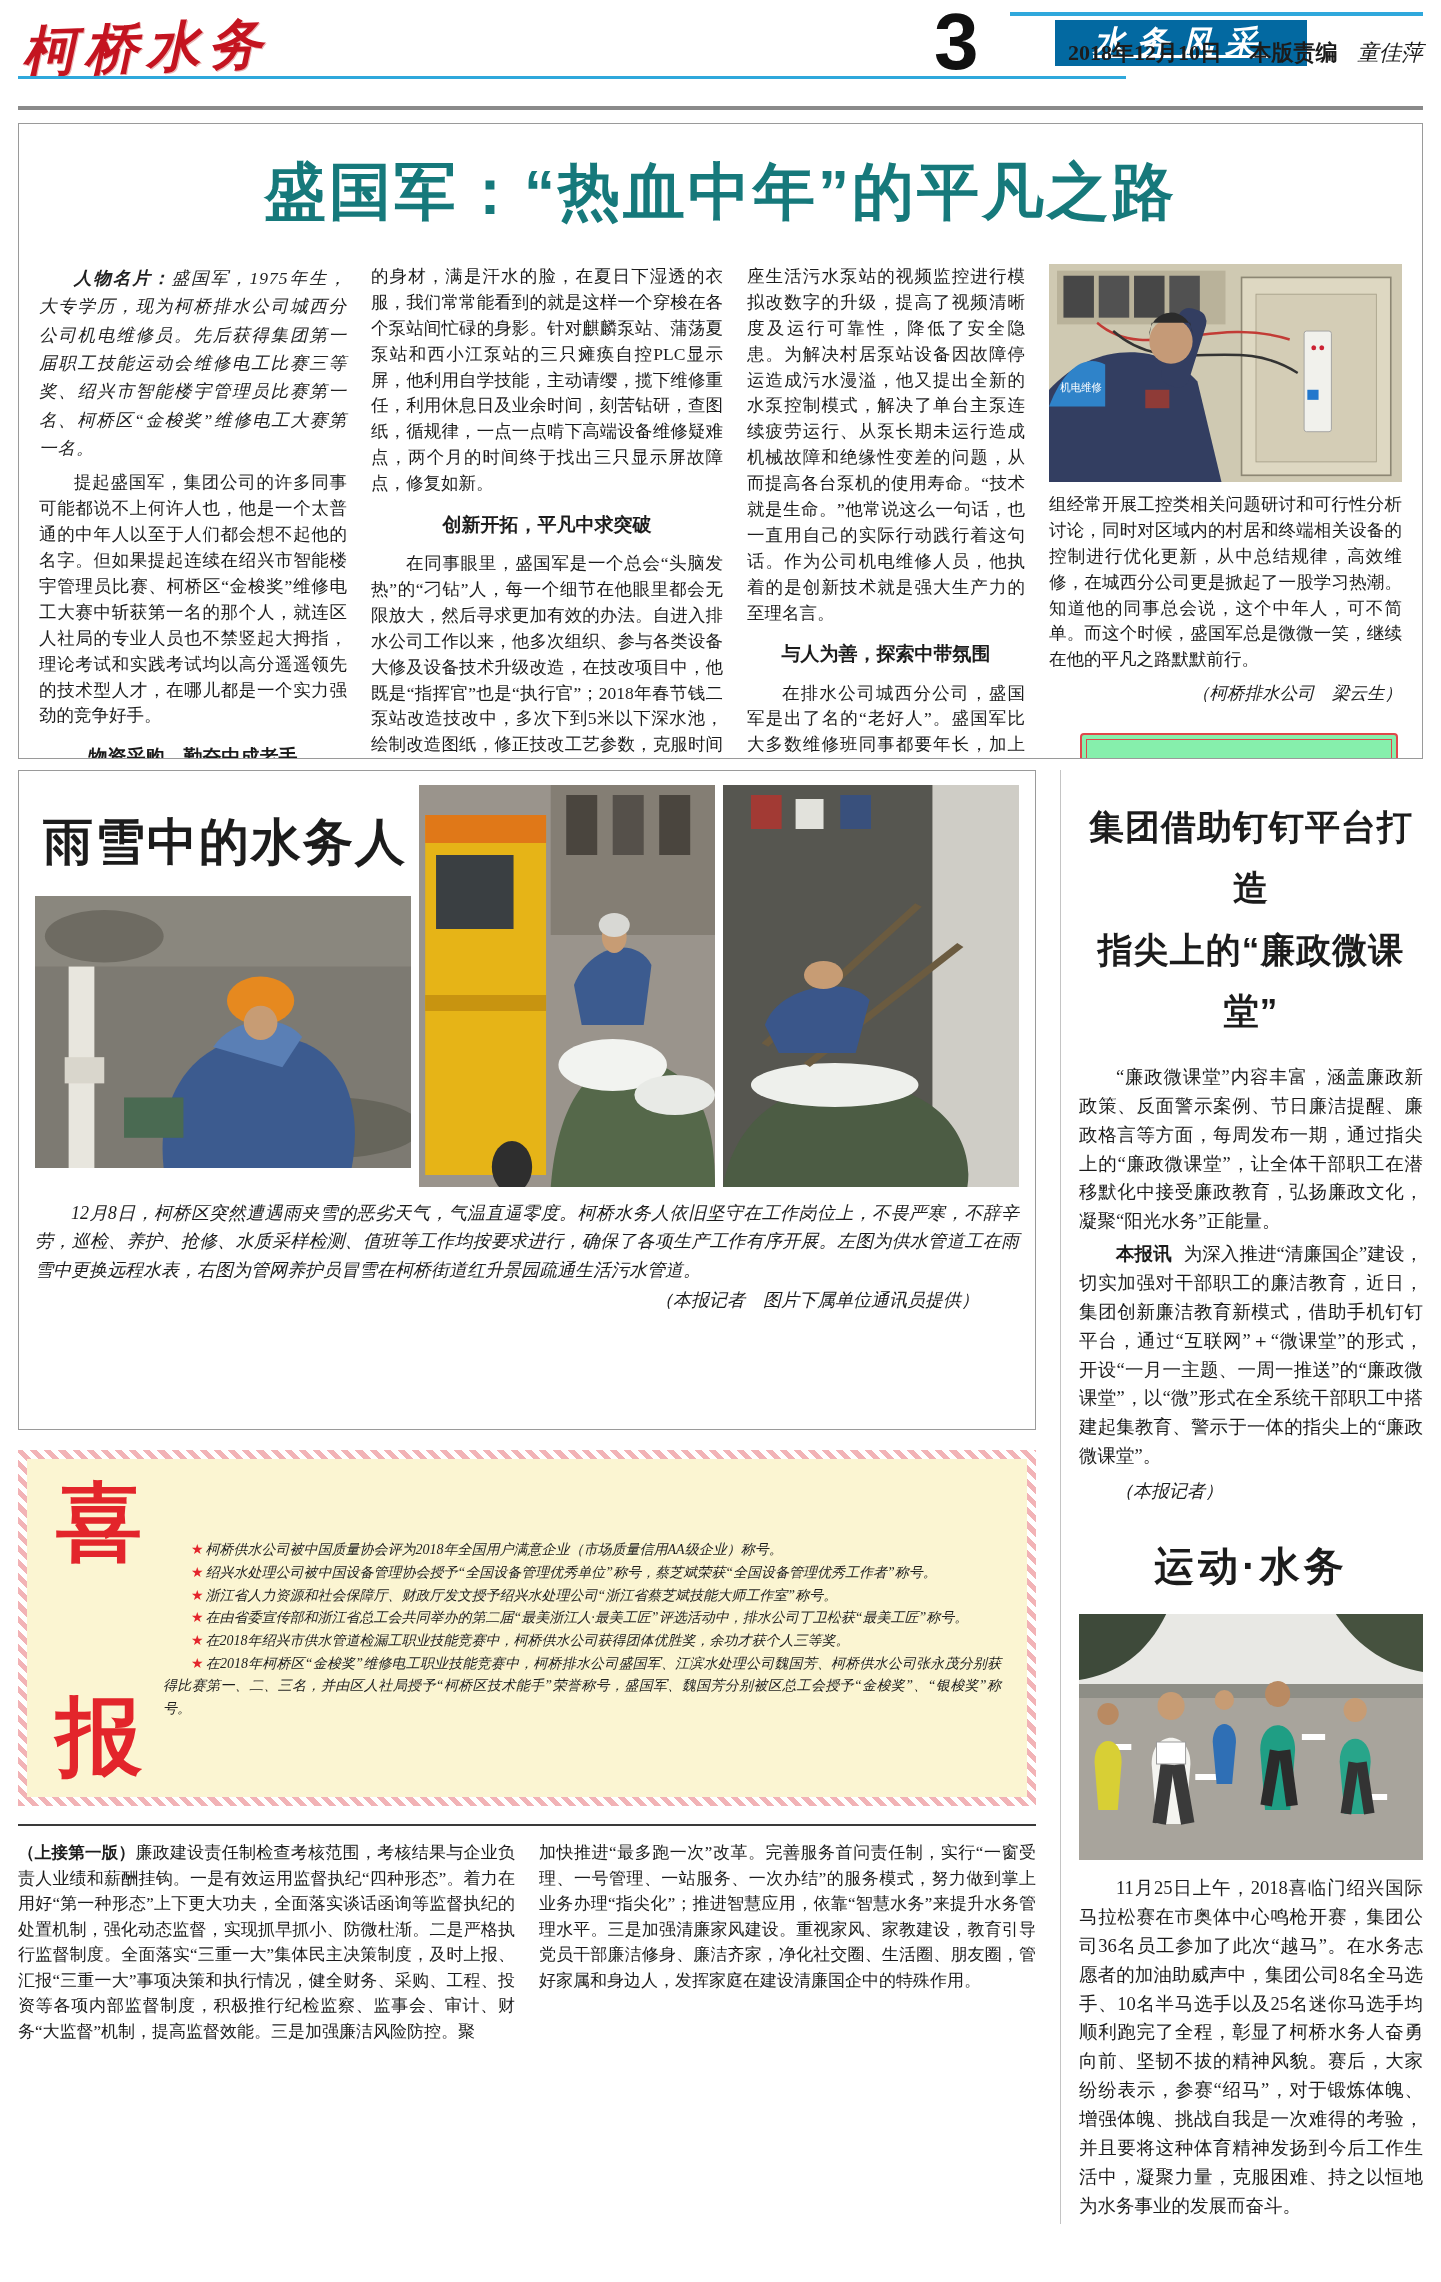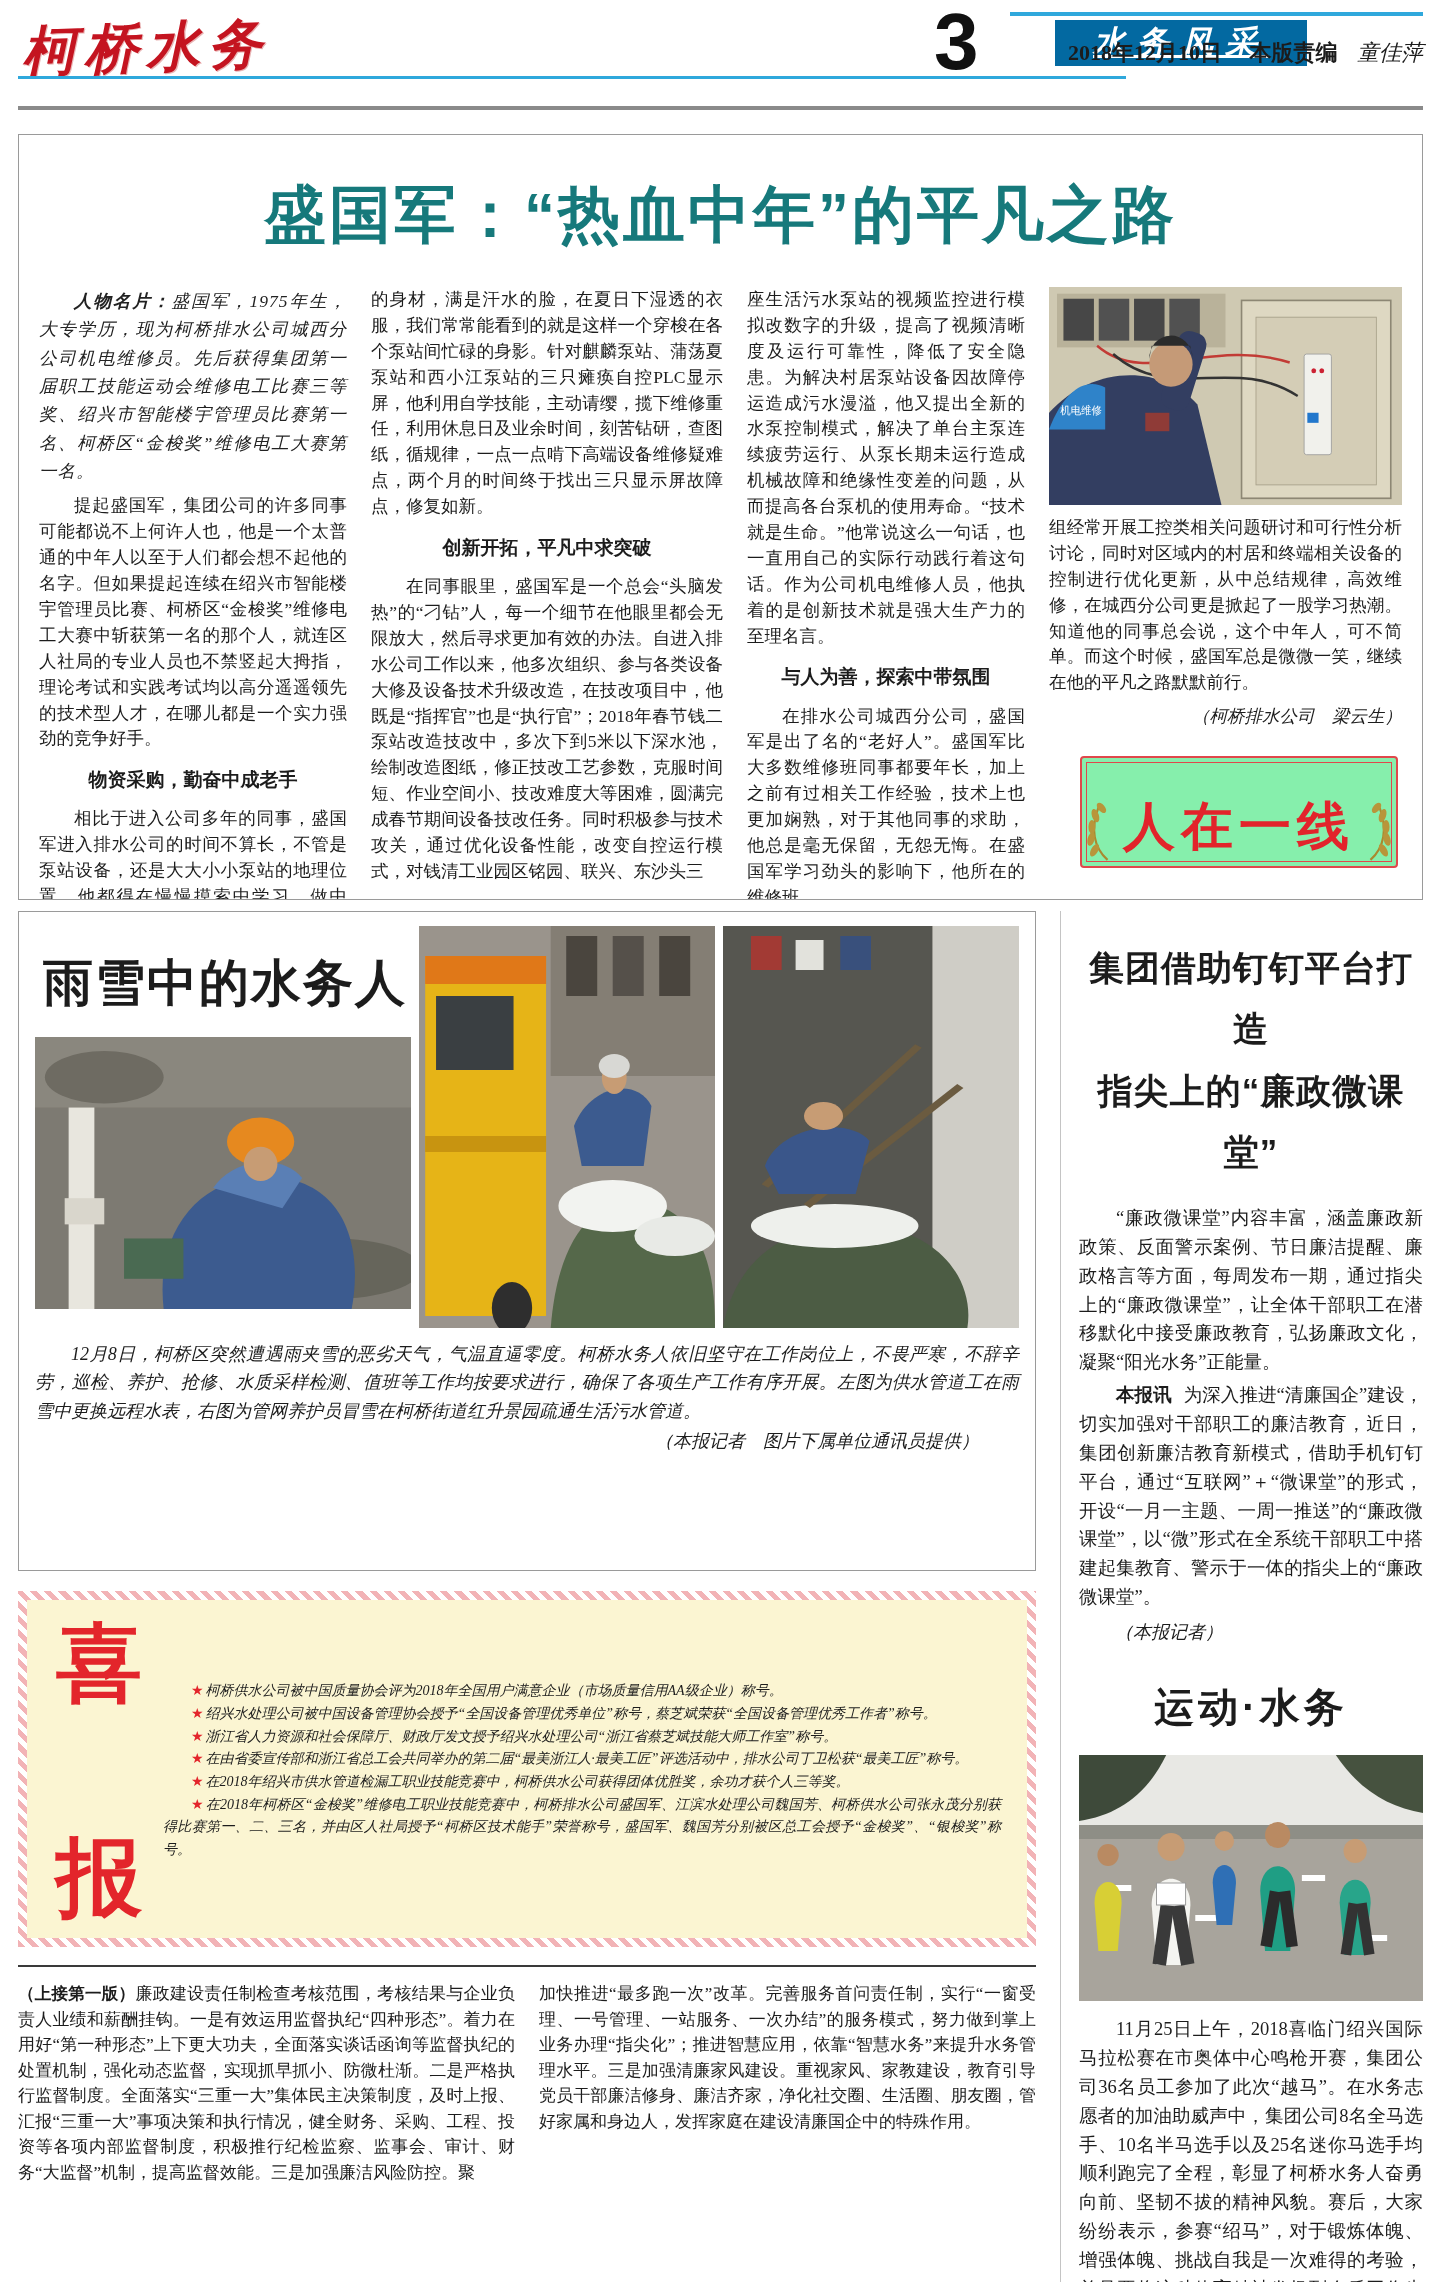--- a/index.html
+++ b/index.html
@@ -17,21 +17,21 @@
   .badge { position:absolute; left:1037px; top:20px; width:252px; height:46px; background:#0369a1;
            color:#fff; font-family:"Liberation Sans",sans-serif; font-weight:700; font-style:italic;
            font-size:32px; letter-spacing:12px; display:flex; align-items:center; justify-content:center;text-decoration:underline; }
   .dateline { position:absolute; right:0; top:38px; font-size:22px; font-weight:700; }
   .dateline .ed-name { font-weight:400; font-style:italic; margin-left:14px; }
   .dateline .ed-label { margin-left:22px; }
   .daterule { position:absolute; left:0; top:76px; width:1108px; height:3px; background:#2fa8dc; }
   .grayrule { height:4px; background:#8a8a8a; }
 
   
-  .main-box { margin-top:24px; border:1px solid #9a9a9a; height:766px; padding:26px 20px; overflow:hidden; }
+  .main-box { margin-top:13px; border:1px solid #9a9a9a; height:636px; padding:14px 20px; overflow:hidden; }
   .main-box h1 { text-align:center; color:#16797b; font-family:"Liberation Sans",sans-serif;
                  font-size:62px; letter-spacing:3px; margin:12px 0 30px; font-weight:700; }
   .cols { display:flex; gap:24px; }
   .c { font-size:17.5px; line-height:1.48; text-align:justify; }
   .c1 { flex:0 0 308px; } .c2 { flex:0 0 352px; } .c3 { flex:0 0 278px; } .c4 { flex:1; }
   .c p { text-indent:2em; margin-bottom:8px; }
   .c p.cont { text-indent:0; }
   .profile { font-style:italic; letter-spacing:1px; line-height:1.62; color:#222; }
   .sub { font-family:"Liberation Sans",sans-serif; font-size:19px; font-weight:700;
          text-align:center; margin:14px 0 12px; }

